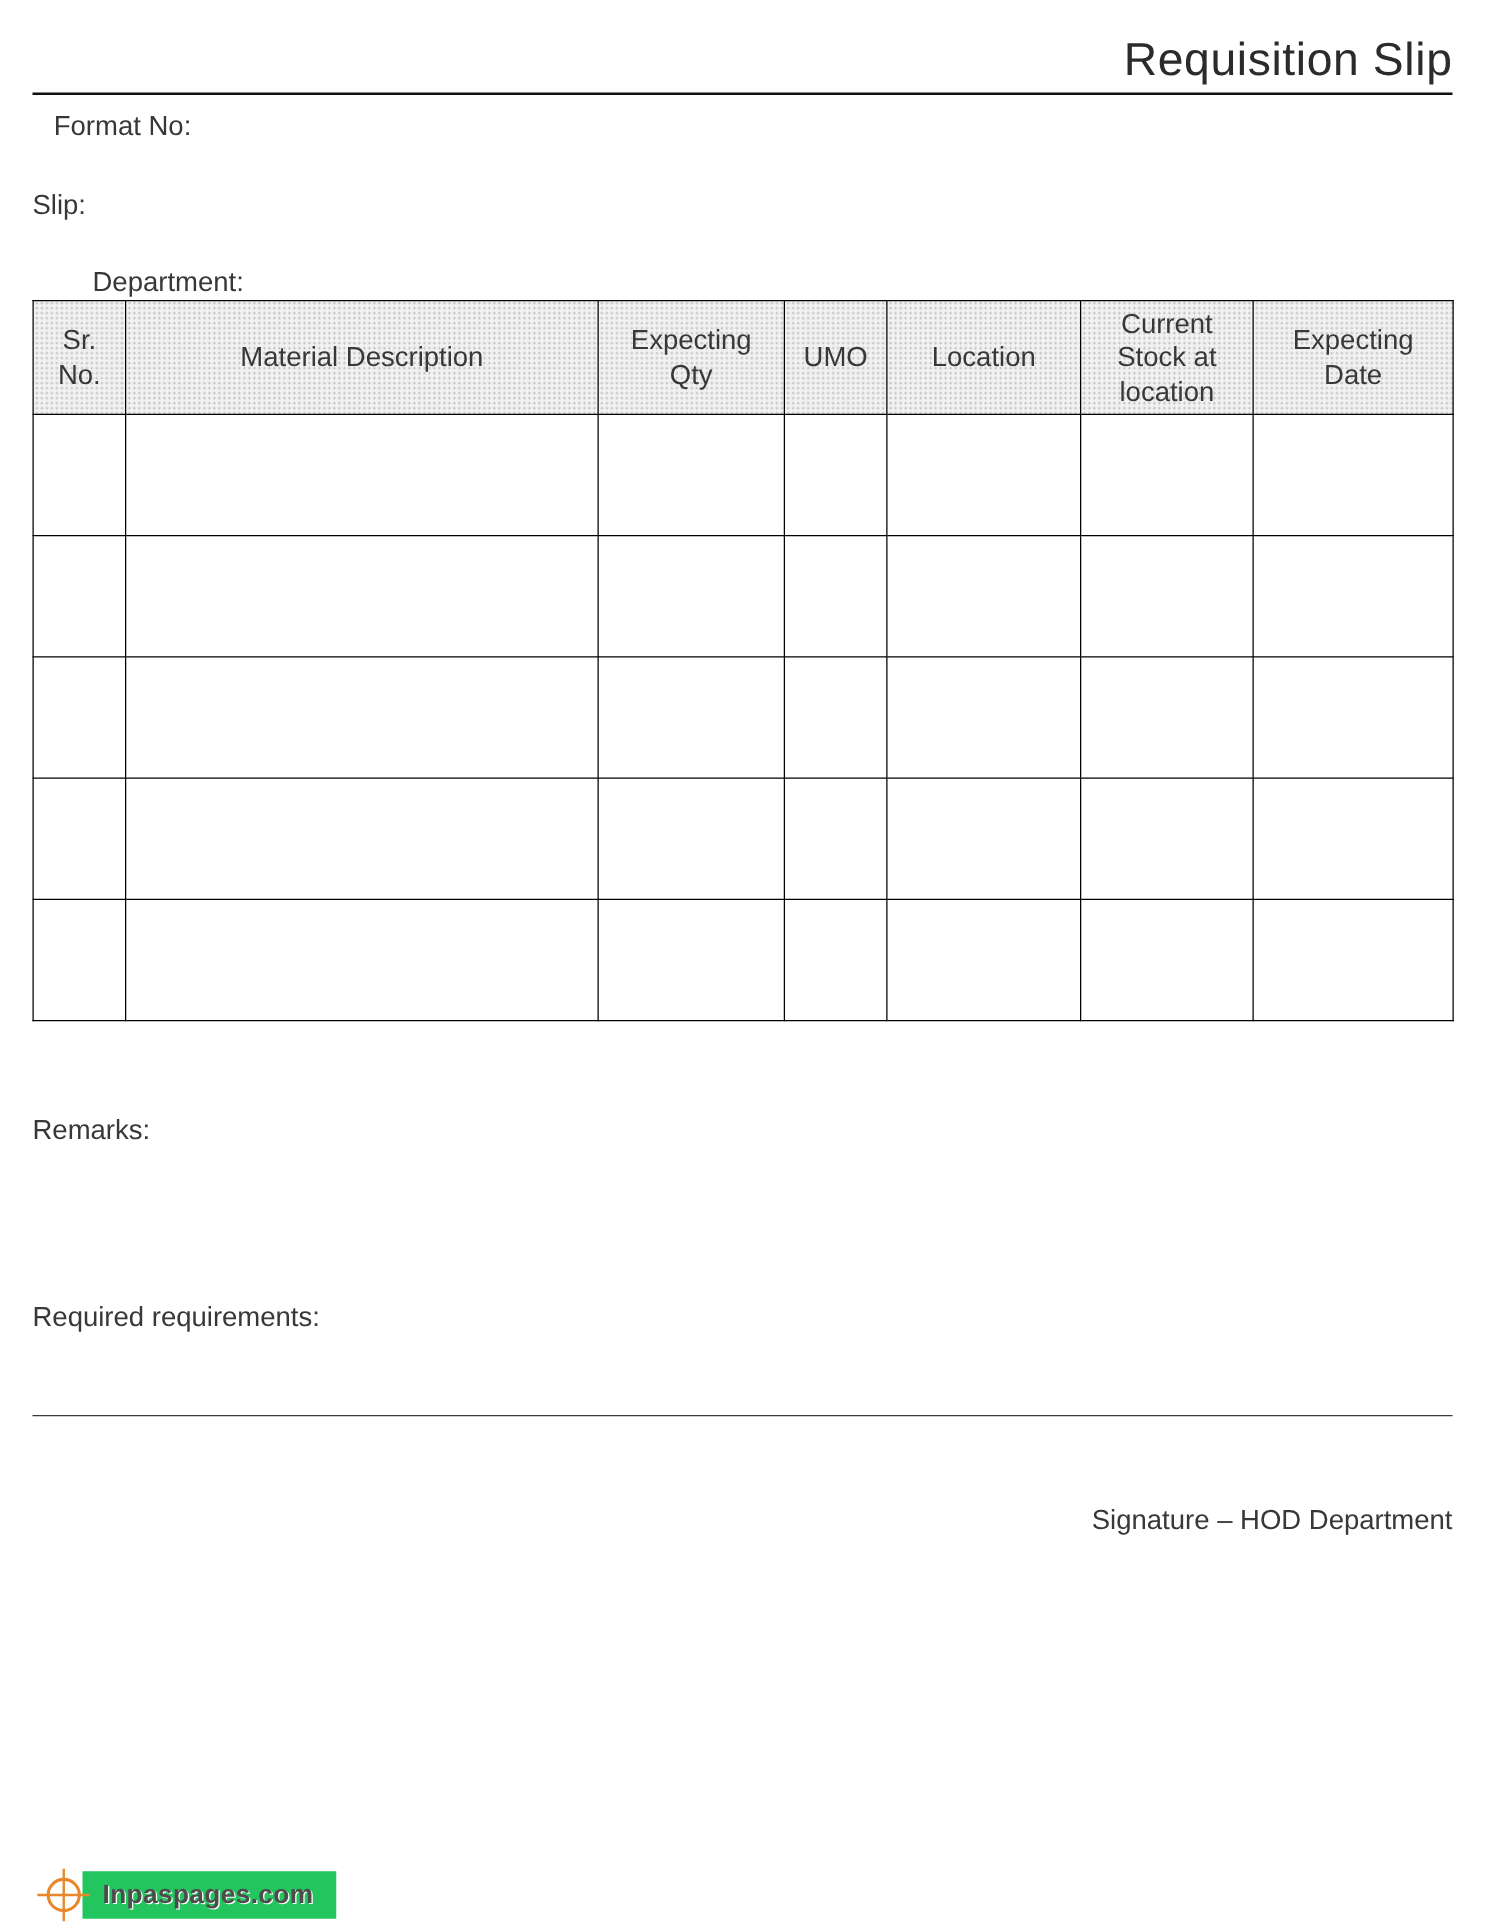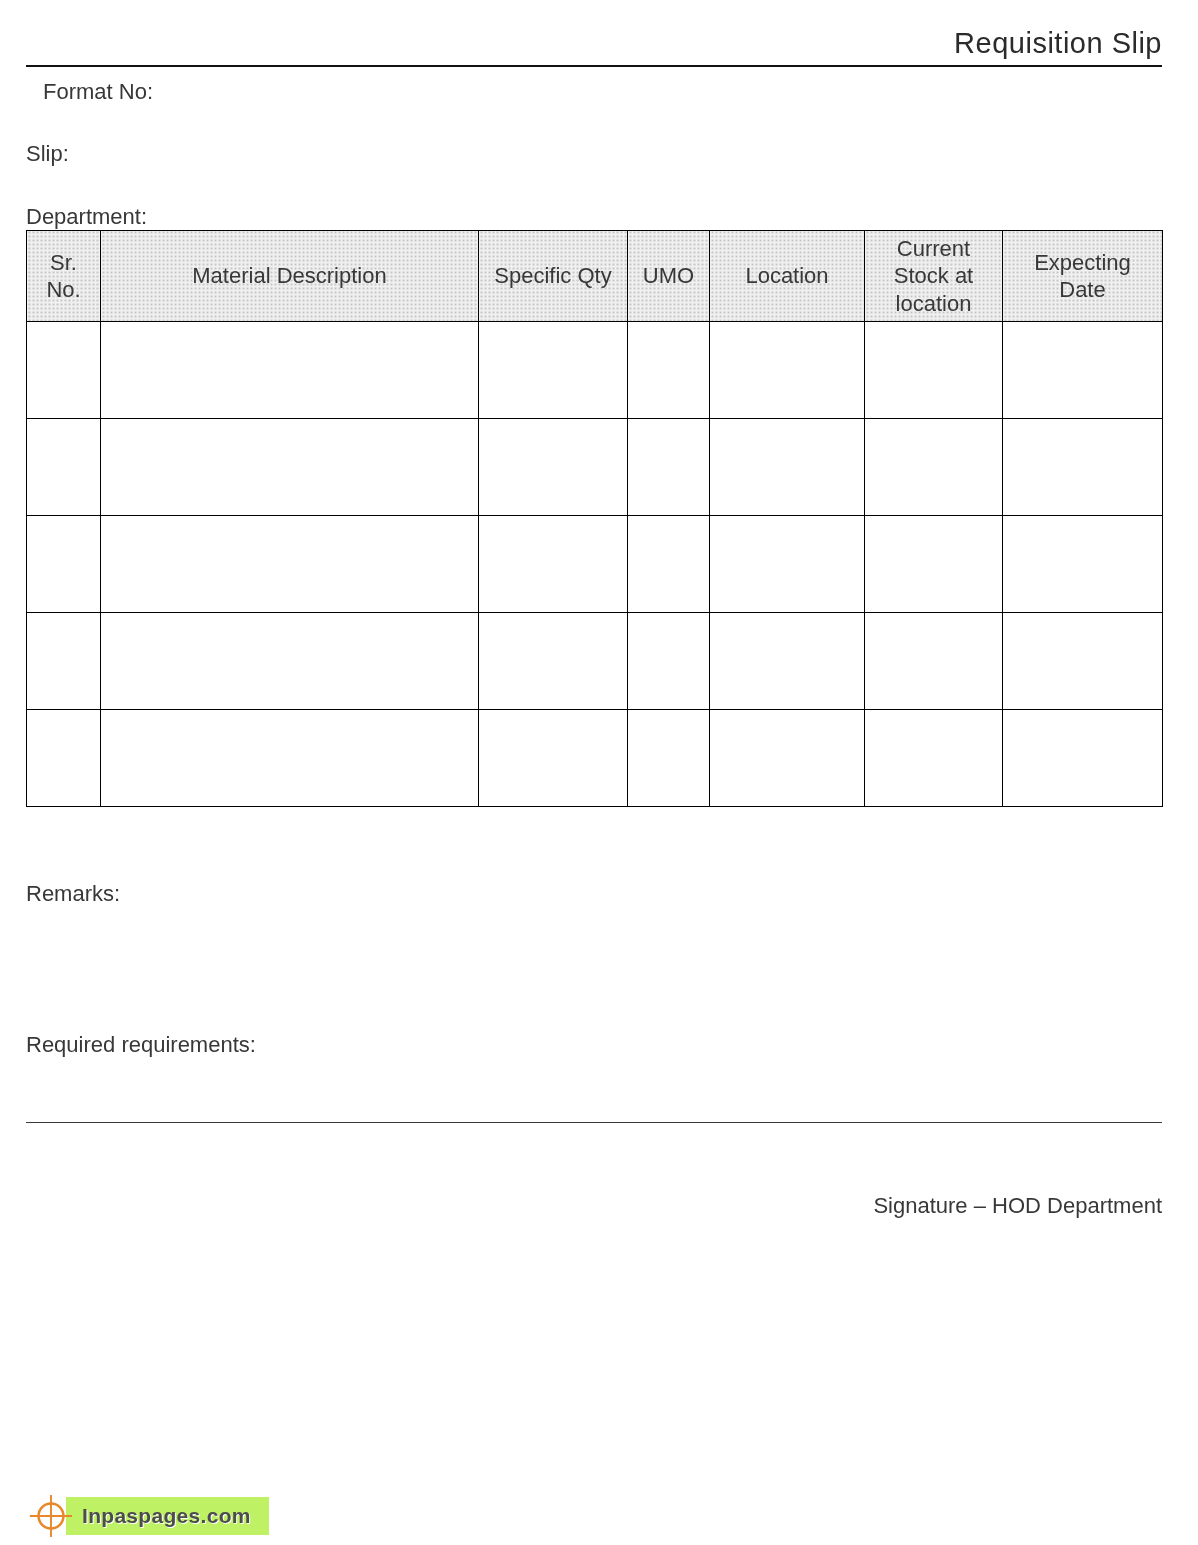--- a/index.html
+++ b/index.html
@@ -11,35 +11,35 @@
     font-family: "Liberation Sans", sans-serif;
     color: var(--text-color, #383838);
     position: relative;
     overflow: hidden;
   }
 
   .page { padding: 26px 36px 0 26px; }
 
   .doc-title {
     text-align: right;
-    font-size: 29px;
+    font-size: 37px;
     letter-spacing: 0.5px;
     color: #2b2b2b;
     line-height: 1.2;
   }
 
   .title-rule {
     border-bottom: 2px solid #111;
     margin-top: 4px;
   }
 
   .field { font-size: 22px; line-height: 1.2; }
   .field-format   { margin-top: 12px; margin-left: 17px; }
   .field-date     { margin-top: 36px; }
-  .field-dept     { margin-top: 36px; }
+  .field-dept     { margin-top: 36px; margin-left: 48px; }
 
   table.req-table {
     border-collapse: collapse;
     table-layout: fixed;
     width: 1136px;
   }
   .req-table th, .req-table td {
     border: 1.5px solid #000;
   }
   .req-table th {
@@ -84,21 +84,21 @@
   }
   .footer .logo-icon {
     width: 46px;
     height: 46px;
     flex: 0 0 auto;
     margin-right: -8px;
     position: relative;
     z-index: 2;
   }
   .footer .brand-text {
-    background: #bef264;
+    background: #22c55e;
     color: #4c4c4c;
     font-weight: bold;
     font-size: 21px;
     padding: 7px 18px 7px 16px;
     text-shadow: 1px 1px 0 #ffffff;
     letter-spacing: 0.3px;
   }
 </style>
 </head>
 <body>
@@ -119,21 +119,21 @@
         <col style="width: 149px;">
         <col style="width: 82px;">
         <col style="width: 155px;">
         <col style="width: 138px;">
         <col style="width: 160px;">
       </colgroup>
     <thead>
       <tr>
         <th>Sr. No.</th>
         <th>Material Description</th>
-        <th>Specific Qty</th>
+        <th>Expecting Qty</th>
         <th>UMO</th>
         <th>Location</th>
         <th>Current Stock at location</th>
         <th>Expecting Date</th>
       </tr>
     </thead>
     <tbody>
         <tr>
           <td></td>
           <td></td>

